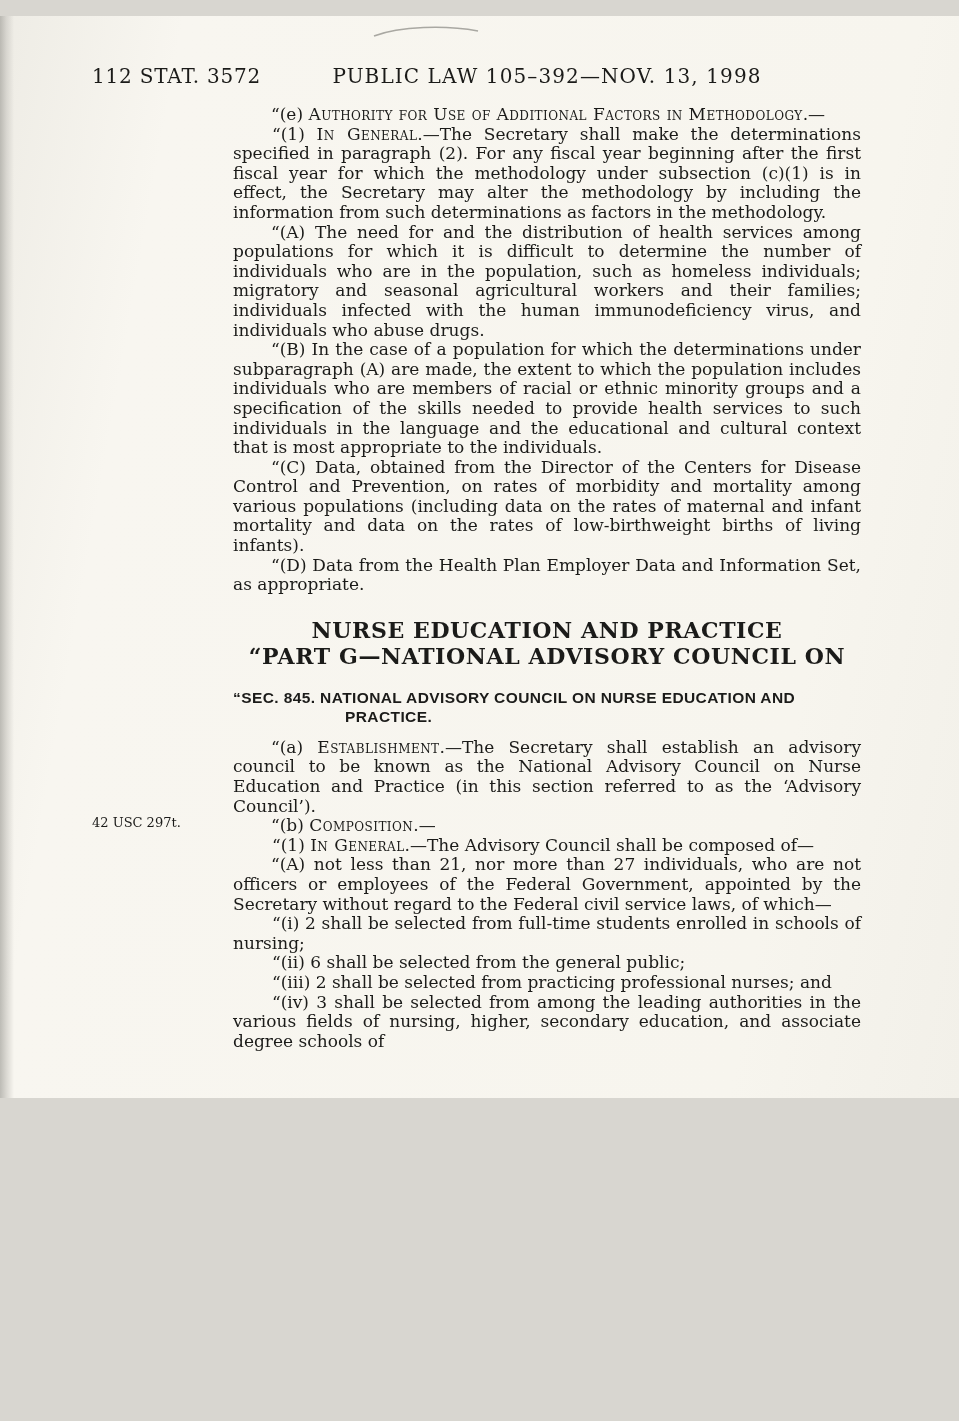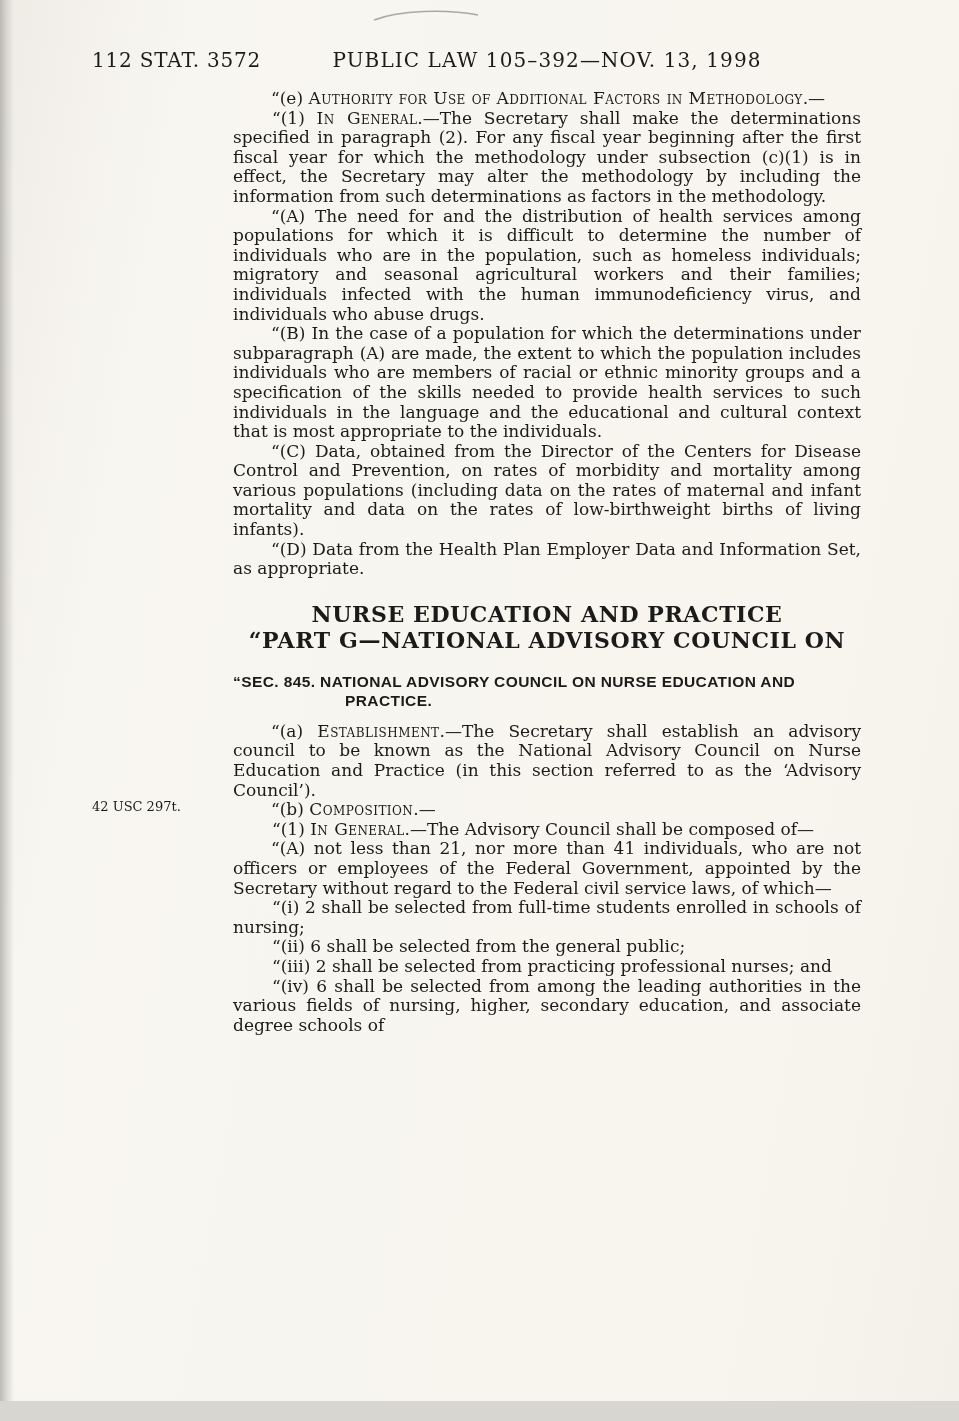--- a/index.html
+++ b/index.html
@@ -1,20 +1,20 @@
 <!DOCTYPE html>
 <html><head>
 <meta charset="utf-8">
 <style>
   html, body { margin: 0; padding: 0; background: #d8d6d0; }
   .page {
     position: relative;
     width: 959px;
-    height: 1401px;
-    margin: 0 auto;
+    height: 1082px;
+    margin: 16px auto;
     background: linear-gradient(100deg, #eeece5 0%, #f8f6f0 16%, #f7f5ee 80%, #f2f0e9 100%);
     font-family: "DejaVu Serif", "Liberation Serif", serif;
     color: #1b1b19;
     overflow: hidden;
   }
   .scan-edge {
     position: absolute; left: 0; top: 0; bottom: 0; width: 14px;
     background: linear-gradient(to right, #a9a8a2 0%, #cfcdc7 45%, rgba(247,245,238,0) 100%);
     opacity: 0.75;
   }
@@ -98,20 +98,20 @@
       <span class="sec-line1">“SEC. 845. NATIONAL ADVISORY COUNCIL ON NURSE EDUCATION AND</span>
       <span class="sec-line2">PRACTICE.</span>
     </h3>
 
     <p class="l0"><span>“(a) </span><span class="sc">Establishment</span><span>.—The Secretary shall establish an advisory council to be known as the National Advisory Council on Nurse Education and Practice (in this section referred to as the ‘Advisory Council’).</span></p>
 
     <p class="l0"><span>“(b) </span><span class="sc">Composition</span><span>.—</span></p>
 
     <p class="l1"><span>“(1) </span><span class="sc">In General</span><span>.—The Advisory Council shall be composed of—</span></p>
 
-    <p class="l2">“(A) not less than 21, nor more than 41 individuals, who are not officers or employees of the Federal Government, appointed by the Secretary without regard to the Federal civil service laws, of which—</p>
+    <p class="l2">“(A) not less than 21, nor more than 27 individuals, who are not officers or employees of the Federal Government, appointed by the Secretary without regard to the Federal civil service laws, of which—</p>
     <p class="l3">“(i) 2 shall be selected from full-time students enrolled in schools of nursing;</p>
     <p class="l3">“(ii) 6 shall be selected from the general public;</p>
     <p class="l3">“(iii) 2 shall be selected from practicing professional nurses; and</p>
-    <p class="l3">“(iv) 6 shall be selected from among the leading authorities in the various fields of nursing, higher, secondary education, and associate degree schools of</p>
+    <p class="l3">“(iv) 3 shall be selected from among the leading authorities in the various fields of nursing, higher, secondary education, and associate degree schools of</p>
 
   </main>
 </div>
 
 </body></html>

